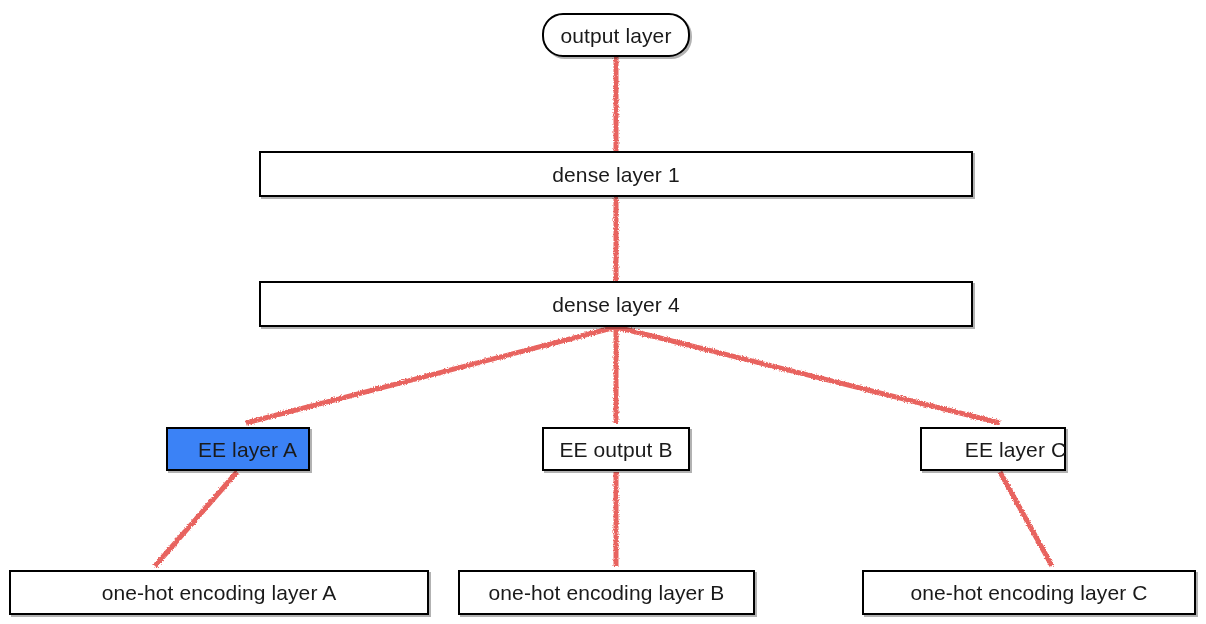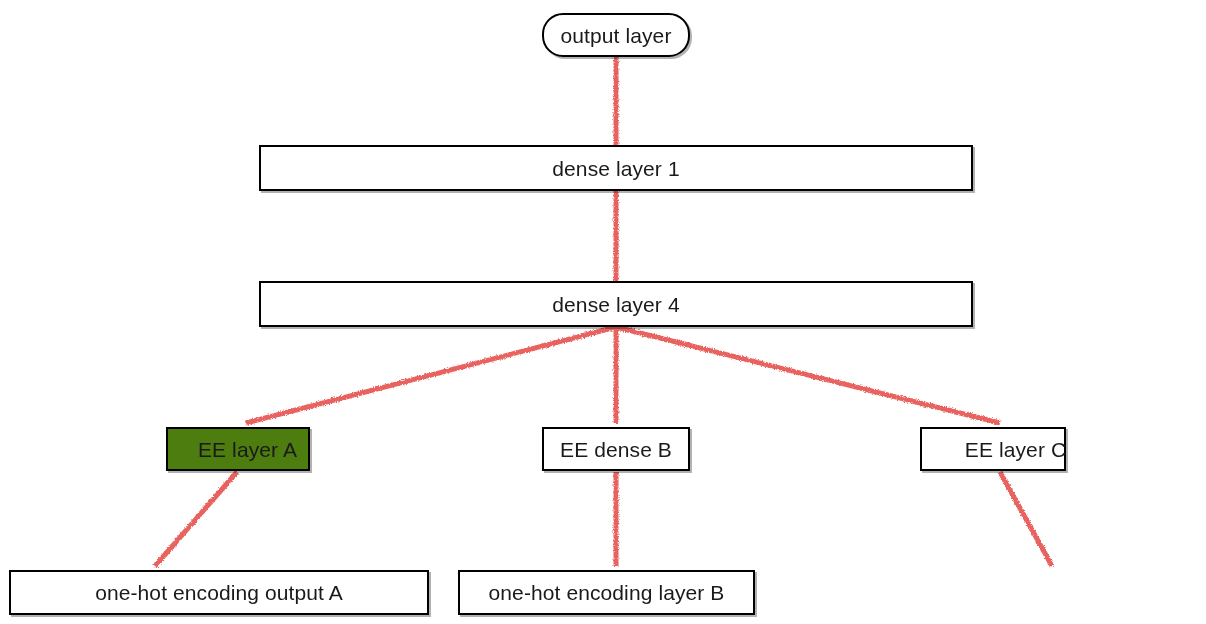--- a/index.html
+++ b/index.html
@@ -70,34 +70,37 @@
         <line x1="616" y1="327" x2="1000" y2="423" stroke="#e8635f" stroke-width="5" stroke-linecap="butt"></line>
         <line x1="237" y1="472" x2="155" y2="566" stroke="#e8635f" stroke-width="5" stroke-linecap="butt"></line>
         <line x1="616" y1="472" x2="616" y2="566" stroke="#e8635f" stroke-width="5" stroke-linecap="butt"></line>
         <line x1="1000" y1="472" x2="1052" y2="566" stroke="#e8635f" stroke-width="5" stroke-linecap="butt"></line>
       </g>
   </svg>
 
 <div class="node" style="left: 542px; top: 13px; width: 148px; height: 44px; background: rgb(255, 255, 255); border-color: rgb(0, 0, 0); border-radius: 21px;">
       <span class="node-label">output layer</span>
     </div>
-    <div class="node" style="left: 259px; top: 145px; width: 714px; height: 46px; background: rgb(255, 255, 255); border-color: rgb(0, 0, 0);">
+    <div class="node" style="left: 259px; top: 151px; width: 714px; height: 46px; background: rgb(255, 255, 255); border-color: rgb(0, 0, 0);">
       <span class="node-label">dense layer 1</span>
     </div>
     <div class="node" style="left: 259px; top: 281px; width: 714px; height: 46px; background: rgb(255, 255, 255); border-color: rgb(0, 0, 0);">
       <span class="node-label">dense layer 4</span>
     </div>
-    <div class="node" style="left: 166px; top: 427px; width: 144px; height: 44px; background: #4d7c0f; border-color: rgb(0, 0, 0); padding-left: 19px;">
+    <div class="node" style="left: 166px; top: 427px; width: 144px; height: 44px; background: #3b82f6; border-color: rgb(0, 0, 0); padding-left: 19px;">
       <span class="node-label">EE layer A</span>
     </div>
     <div class="node" style="left: 542px; top: 427px; width: 148px; height: 44px; background: rgb(255, 255, 255); border-color: rgb(0, 0, 0);">
-      <span class="node-label">EE dense B</span>
+      <span class="node-label">EE output B</span>
     </div>
     <div class="node" style="left: 920px; top: 427px; width: 146px; height: 44px; background: rgb(255, 255, 255); border-color: rgb(0, 0, 0); padding-left: 45px;">
       <span class="node-label">EE layer C</span>
     </div>
     <div class="node" style="left: 9px; top: 570px; width: 420px; height: 45px; background: rgb(255, 255, 255); border-color: rgb(0, 0, 0);">
-      <span class="node-label">one-hot encoding output A</span>
+      <span class="node-label">one-hot encoding layer A</span>
     </div>
     <div class="node" style="left: 458px; top: 570px; width: 297px; height: 45px; background: rgb(255, 255, 255); border-color: rgb(0, 0, 0);">
       <span class="node-label">one-hot encoding layer B</span>
     </div>
+    <div class="node" style="left: 862px; top: 570px; width: 334px; height: 45px; background: rgb(255, 255, 255); border-color: rgb(0, 0, 0);">
+      <span class="node-label">one-hot encoding layer C</span>
+    </div>
   </div>
 
 </body></html>

